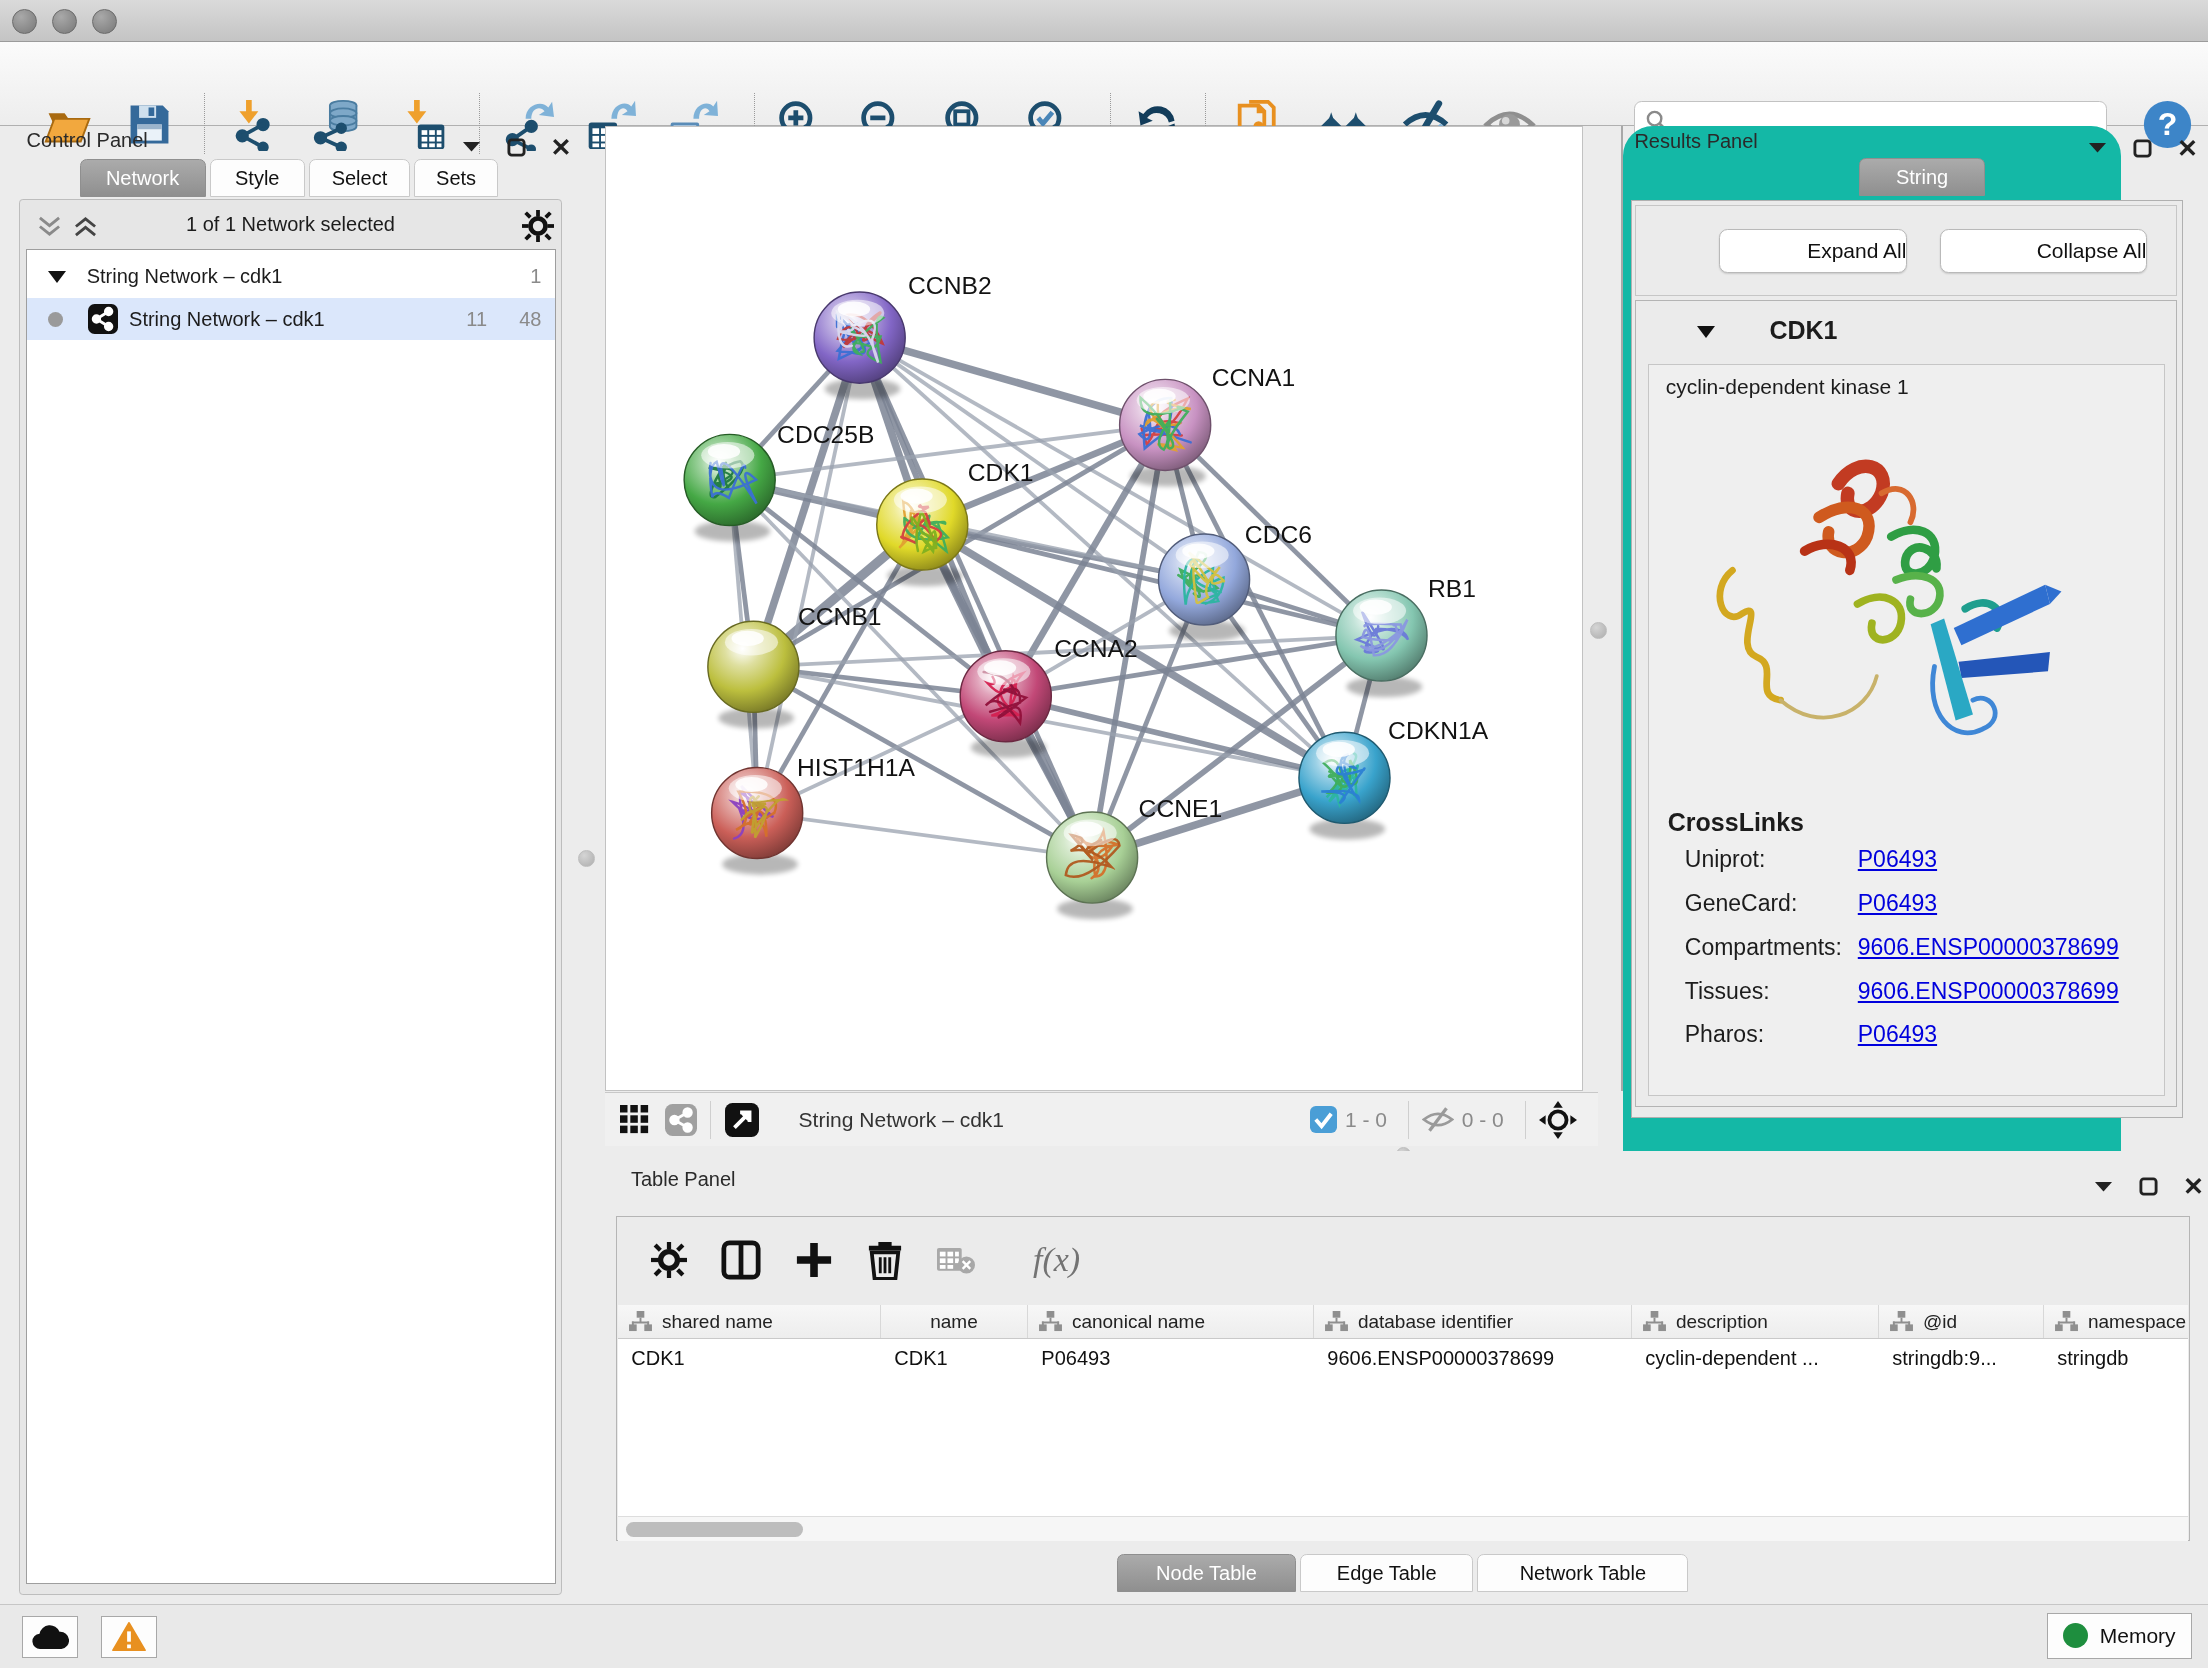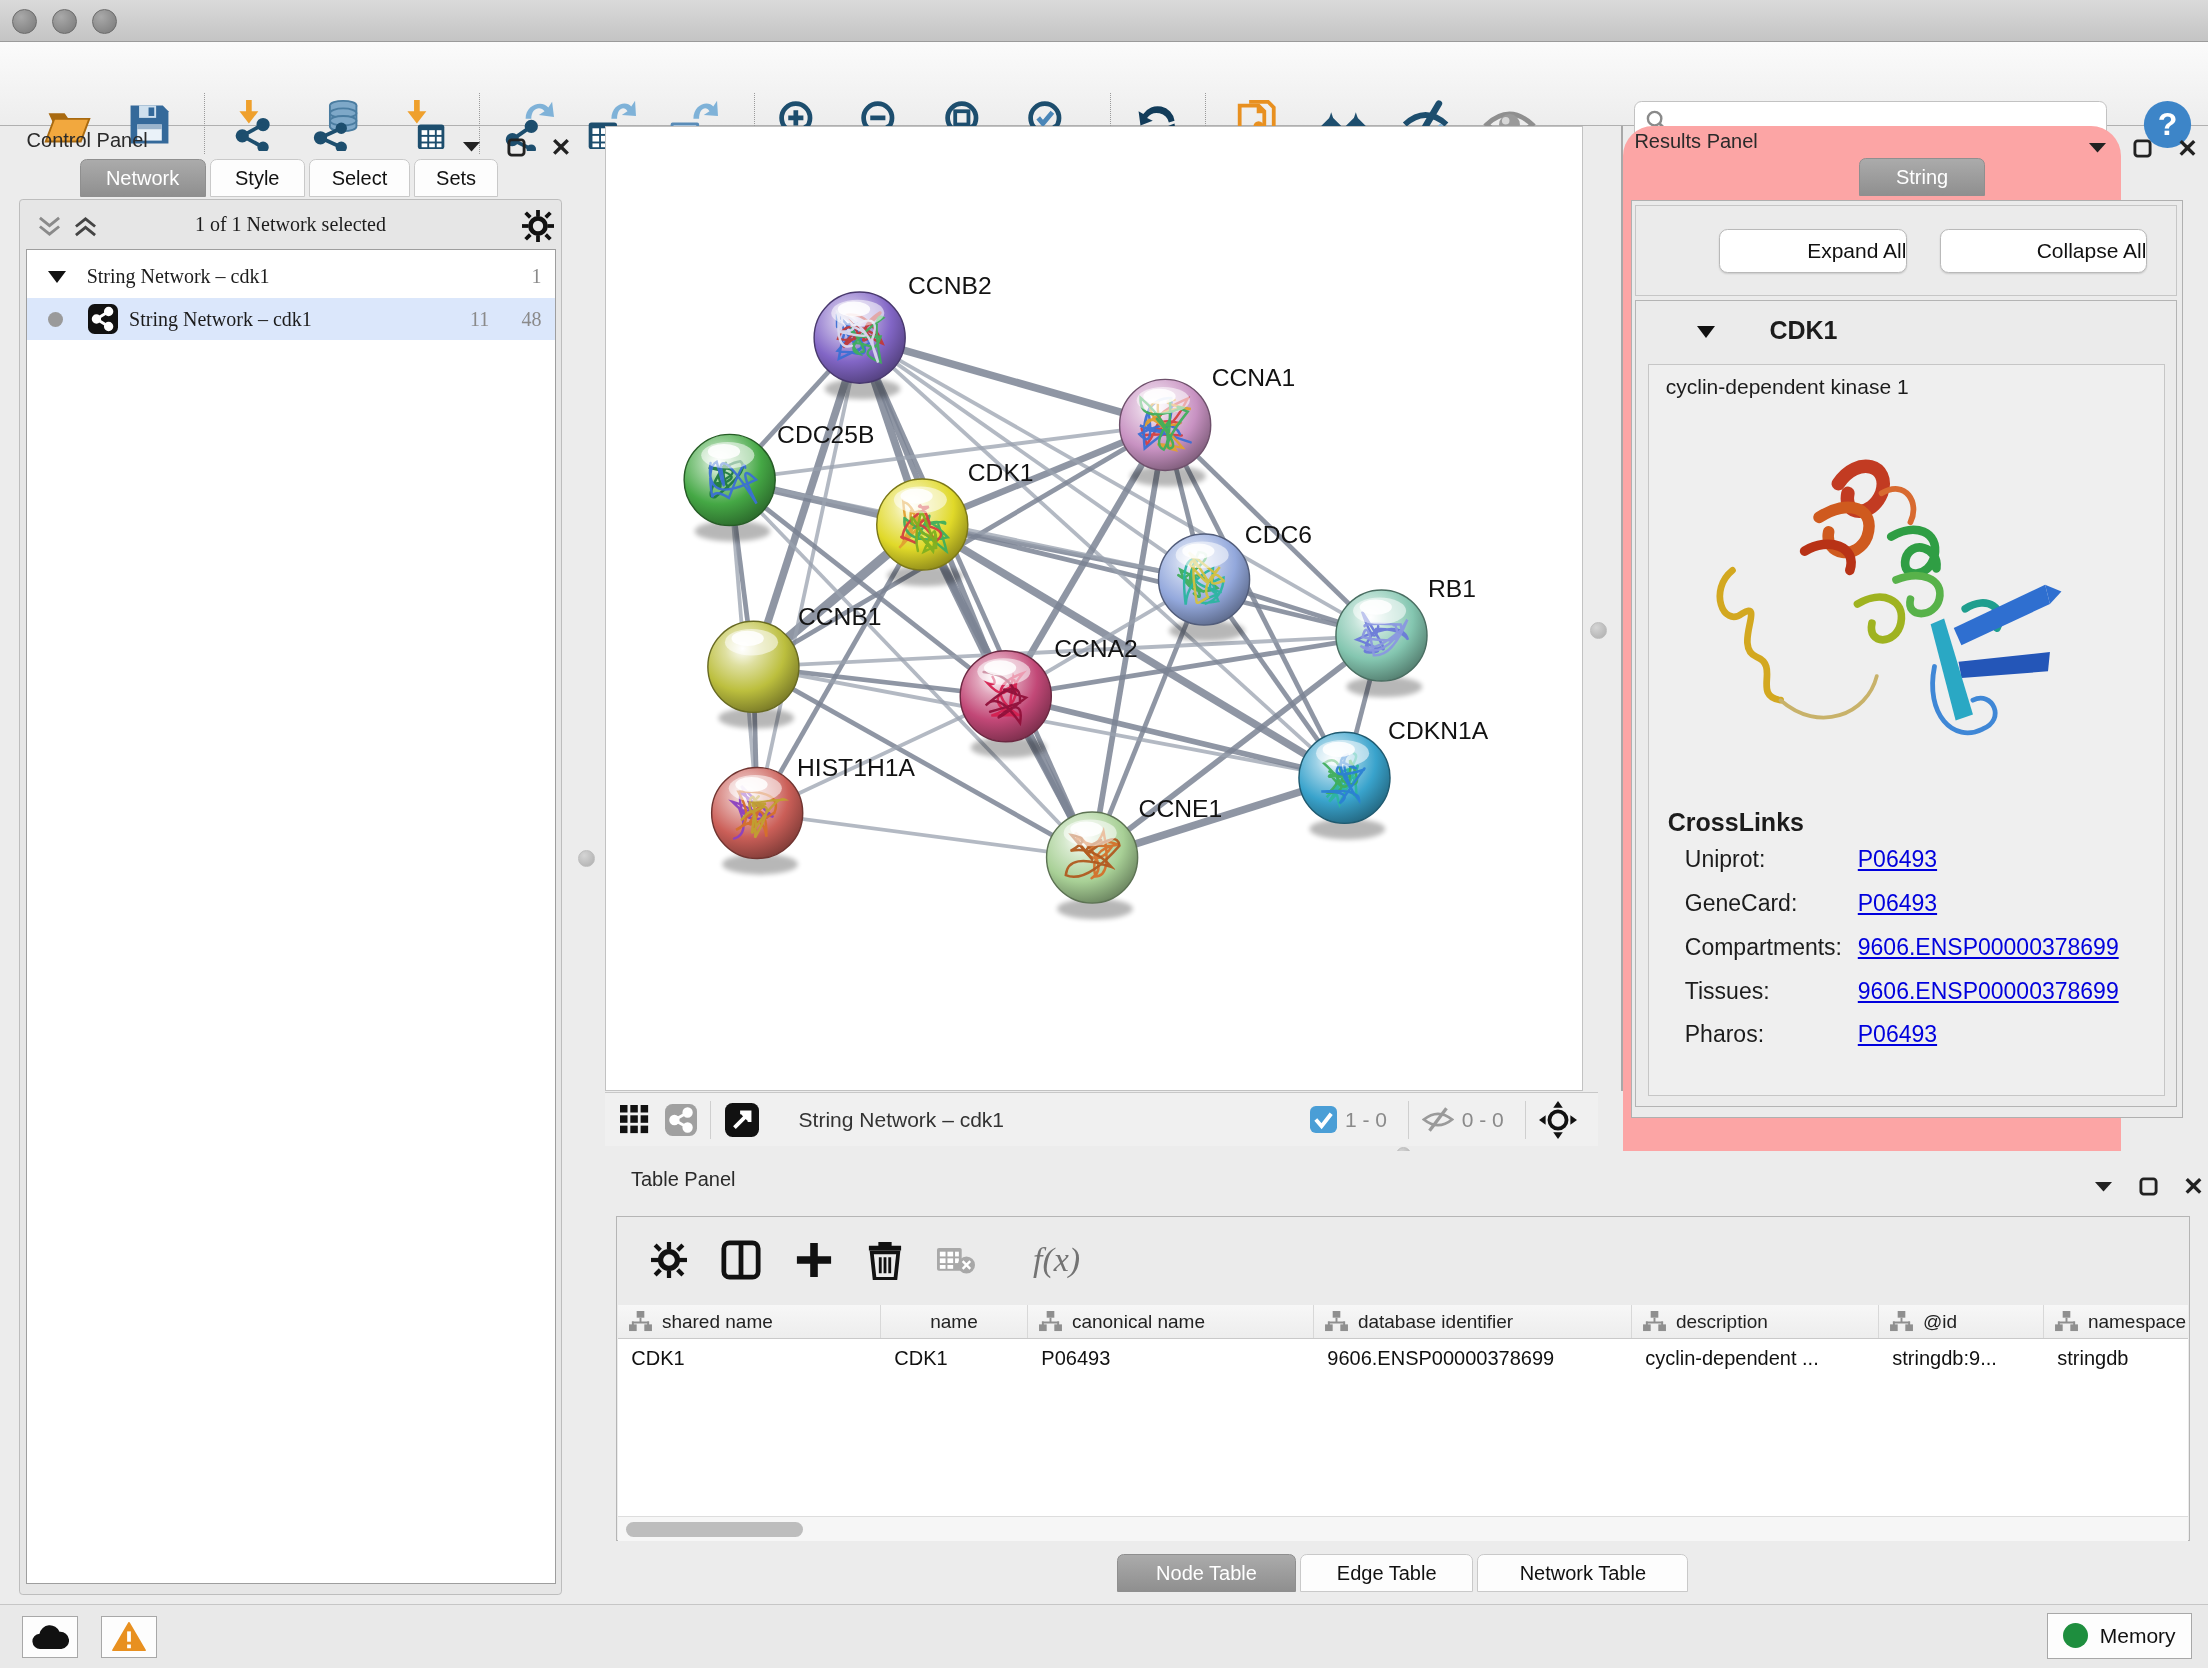--- a/index.html
+++ b/index.html
@@ -34,21 +34,21 @@
   .winicons{position:absolute;display:flex;gap:25px;align-items:center;}
   .wi{font-size:21px;color:#222;line-height:1;}
   .tab{display:inline-block;border:1px solid #c9c9c9;background:#fdfdfd;color:#111;
     text-align:center;font-size:20px;border-radius:6.7px 6.7px 0 0;padding:6.7px 0;}
   .tab.active{background:linear-gradient(#ababab,#8f8f8f);color:#fff;border-color:#8f8f8f;}
 
   
   .control-panel{position:absolute;left:7.6px;top:127px;width:566px;height:1476px;}
   .cp-tabs{position:absolute;top:32px;left:72px;}
   .cp-box{position:absolute;left:11.4px;top:72px;width:543px;height:1396px;
-    background:#e6e6e6;border:1px solid #bdbdbd;border-radius:3.8px;font-family:Liberation Serif, serif;}
+    background:#e6e6e6;border:1px solid #bdbdbd;border-radius:3.8px;}
   .cp-box-header{position:absolute;left:0;top:0;width:100%;height:49px;}
   .cp-status{position:absolute;top:13.3px;left:0;width:100%;text-align:center;font-size:20px;}
   .cp-list{position:absolute;left:5.7px;top:49px;width:530px;height:1335px;
     background:#fff;border:1px solid #9e9e9e;}
   .net-row{position:absolute;left:0;width:100%;height:42px;display:flex;align-items:center;font-size:20px;}
   .net-row .cnt{color:#8a8a8a;}
   .tri-down{width:0;height:0;border-left:9.5px solid transparent;border-right:9.5px solid transparent;border-top:12.4px solid #111;}
   .dot-gray{width:15px;height:15px;border-radius:50%;background:#9a9a9a;}
 
   
@@ -58,21 +58,21 @@
     background:#ececec;border-right:2.9px double #a8a8a8;}
   .grip-dot{position:absolute;width:17px;height:17px;border-radius:50%;
     background:radial-gradient(circle at 35% 30%,#d5d5d5,#adadad);border:1px solid #bdbdbd;}
   .net-bar{position:absolute;left:605px;top:1092px;width:993px;height:54px;
     background:#f0f0f0;border-top:1px solid #c8c8c8;display:flex;align-items:center;}
   .nb-div{width:0;height:38px;border-left:1px solid #cfcfcf;margin:0 13.3px;}
   .nb-text{font-size:21px;color:#333;}
   .nb-count{font-size:21px;color:#8a8a8a;margin:0 7.6px;}
 
   
-  .results-panel{position:absolute;left:1623px;top:126px;width:498px;height:1477px;background:#fca5a5;border-radius:30px;}
+  .results-panel{position:absolute;left:1623px;top:126px;width:498px;height:1477px;background:#14b8a6;border-radius:30px;}
   .rp-outer{position:absolute;left:7.6px;top:74px;width:552px;height:918px;border:1px solid #b0b0b0;background:#ebebeb;}
   .rp-btnbox{position:absolute;left:3.8px;top:3.8px;width:542px;height:91px;border:1px solid #c6c6c6;}
   .rp-btn{position:absolute;height:44px;background:#fff;border:1px solid #b9b9b9;border-radius:8.6px;
     font-size:21px;text-align:right;line-height:42px;color:#111;box-shadow:0 1px 1.9px rgba(0,0,0,.15);margin-left:24px;}
   .rp-cdk-box{position:absolute;left:3.8px;top:99px;width:542px;height:807px;border:1px solid #b4b4b4;}
   .rp-gene{font-size:25px;font-weight:bold;}
   .rp-inner{position:absolute;left:11.4px;top:63px;width:517px;height:732px;border:1px solid #c6c6c6;background:#efefef;}
   .rp-desc{position:absolute;left:17px;top:9.5px;font-size:21px;}
   .serif{font-family:Liberation Sans, sans-serif;}
   .xl-title{position:absolute;left:19px;top:443px;font-size:25px;font-weight:bold;}

